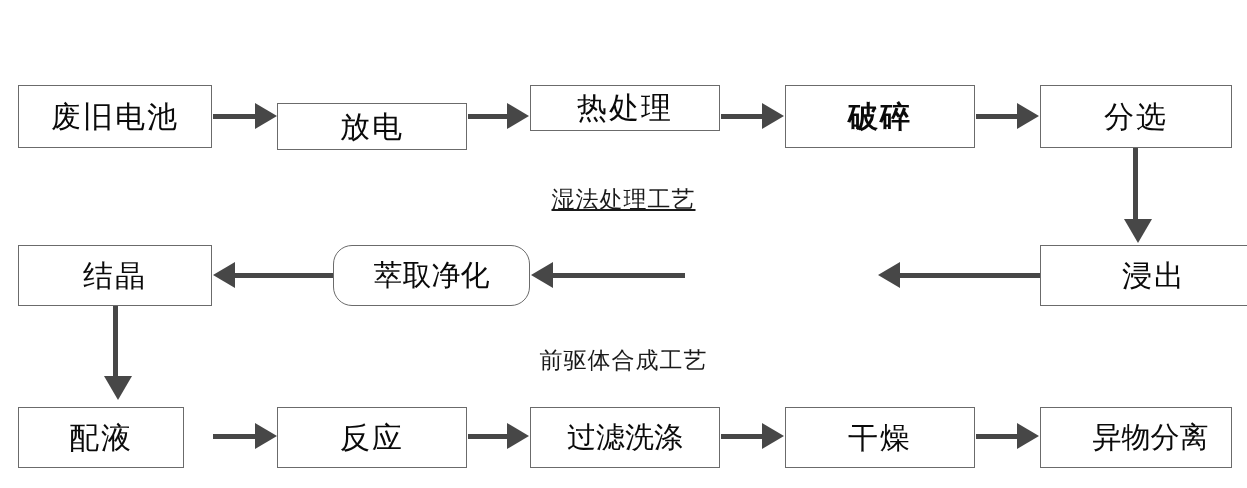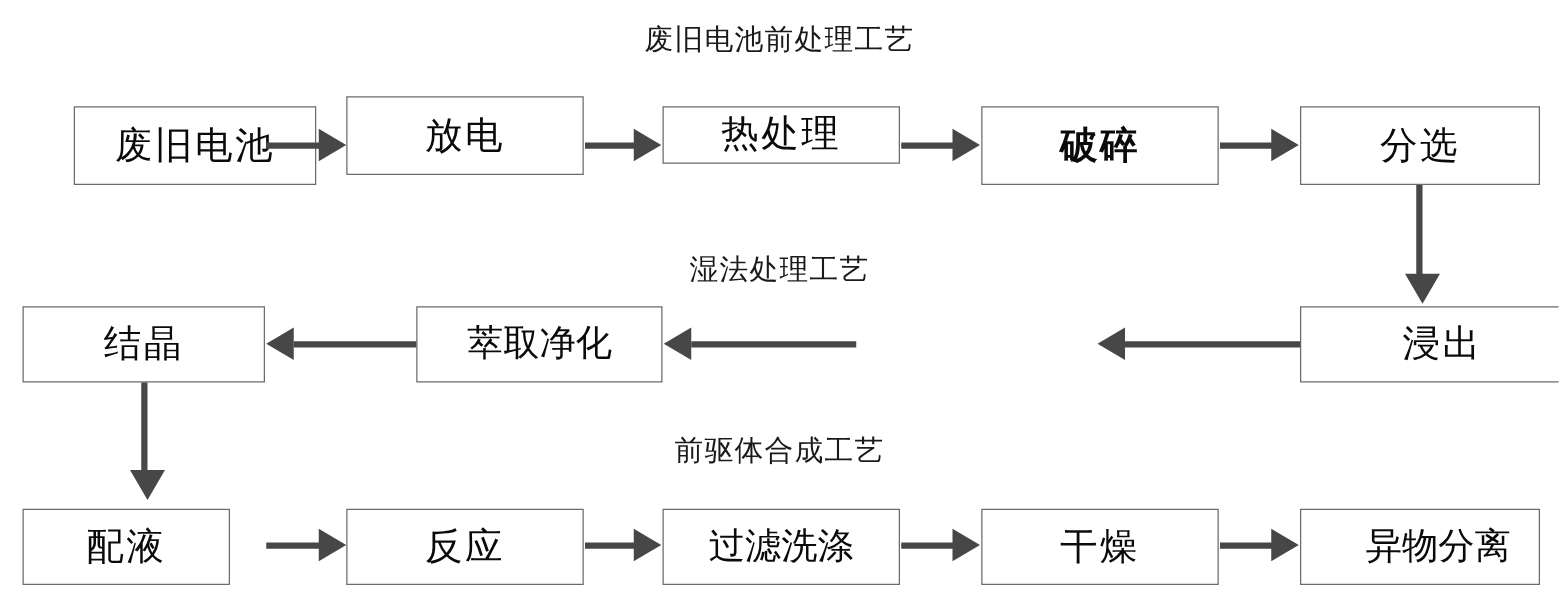--- a/index.html
+++ b/index.html
@@ -78,25 +78,24 @@
     border-left: 14px solid transparent;
     border-right: 14px solid transparent;
     border-top: 24px solid #474747;
   }
 </style>
 </head>
 <body>
 
 <div id="canvas">
 
-  <div class="section-title" style="top:16px;">废旧电池前处理工艺</div>
 
-  <div class="node" style="left:18px; top:85px; width:194px; height:63px;margin-left:41px;">废旧电池</div>
+  <div class="node" style="left:18px; top:85px; width:194px; height:63px;">废旧电池</div>
 
-  <div class="node" style="left:277px; top:77px; width:190px; height:63px;">放电</div>
+  <div class="node" style="left:277px; top:103px; width:190px; height:47px;">放电</div>
 
   <div class="node" style="left:530px; top:85px; width:190px; height:46px;">热处理</div>
 
   <div class="node" style="left:785px; top:85px; width:190px; height:63px;font-weight:bold;">破碎</div>
 
   <div class="node" style="left:1040px; top:85px; width:192px; height:63px;">分选</div>
 
   <div class="conn">
     <div class="h-shaft" style="left:213px; top:114px; width:44px;"></div>
     <div class="head-right" style="left:255px; top:103px;"></div>
@@ -115,25 +114,25 @@
   <div class="conn">
     <div class="h-shaft" style="left:976px; top:114px; width:42px;"></div>
     <div class="head-right" style="left:1017px; top:103px;"></div>
   </div>
 
   <div class="conn">
     <div class="v-shaft" style="left:1133px; top:148px; height:73px;"></div>
     <div class="head-down" style="left:1124px; top:219px;"></div>
   </div>
 
-  <div class="section-title" style="top:200px;">湿法处理工艺</div>
+  <div class="section-title" style="top:184px;text-decoration:underline;">湿法处理工艺</div>
 
   <div class="node" style="left:18px; top:245px; width:194px; height:61px;">结晶</div>
 
-  <div class="node wide-label" style="left:333px; top:245px; width:197px; height:61px;">萃取净化</div>
+  <div class="node wide-label" style="left:333px; top:245px; width:197px; height:61px;border-radius:19px;">萃取净化</div>
 
 
   <div class="node" style="left:1040px; top:245px; width:228px; height:61px;">浸出</div>
 
   <div class="conn">
     <div class="h-shaft" style="left:900px; top:273px; width:140px;"></div>
     <div class="head-left" style="left:878px; top:262px;"></div>
   </div>
 
   <div class="conn">

